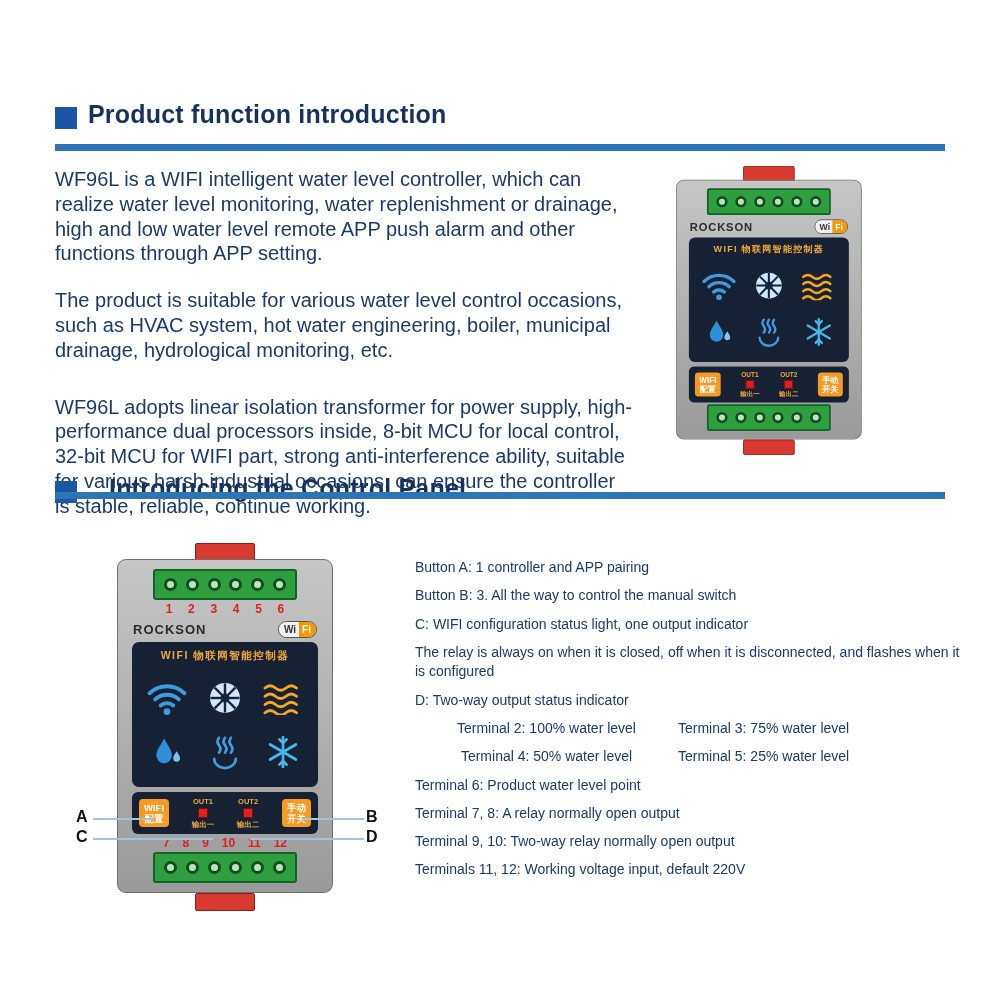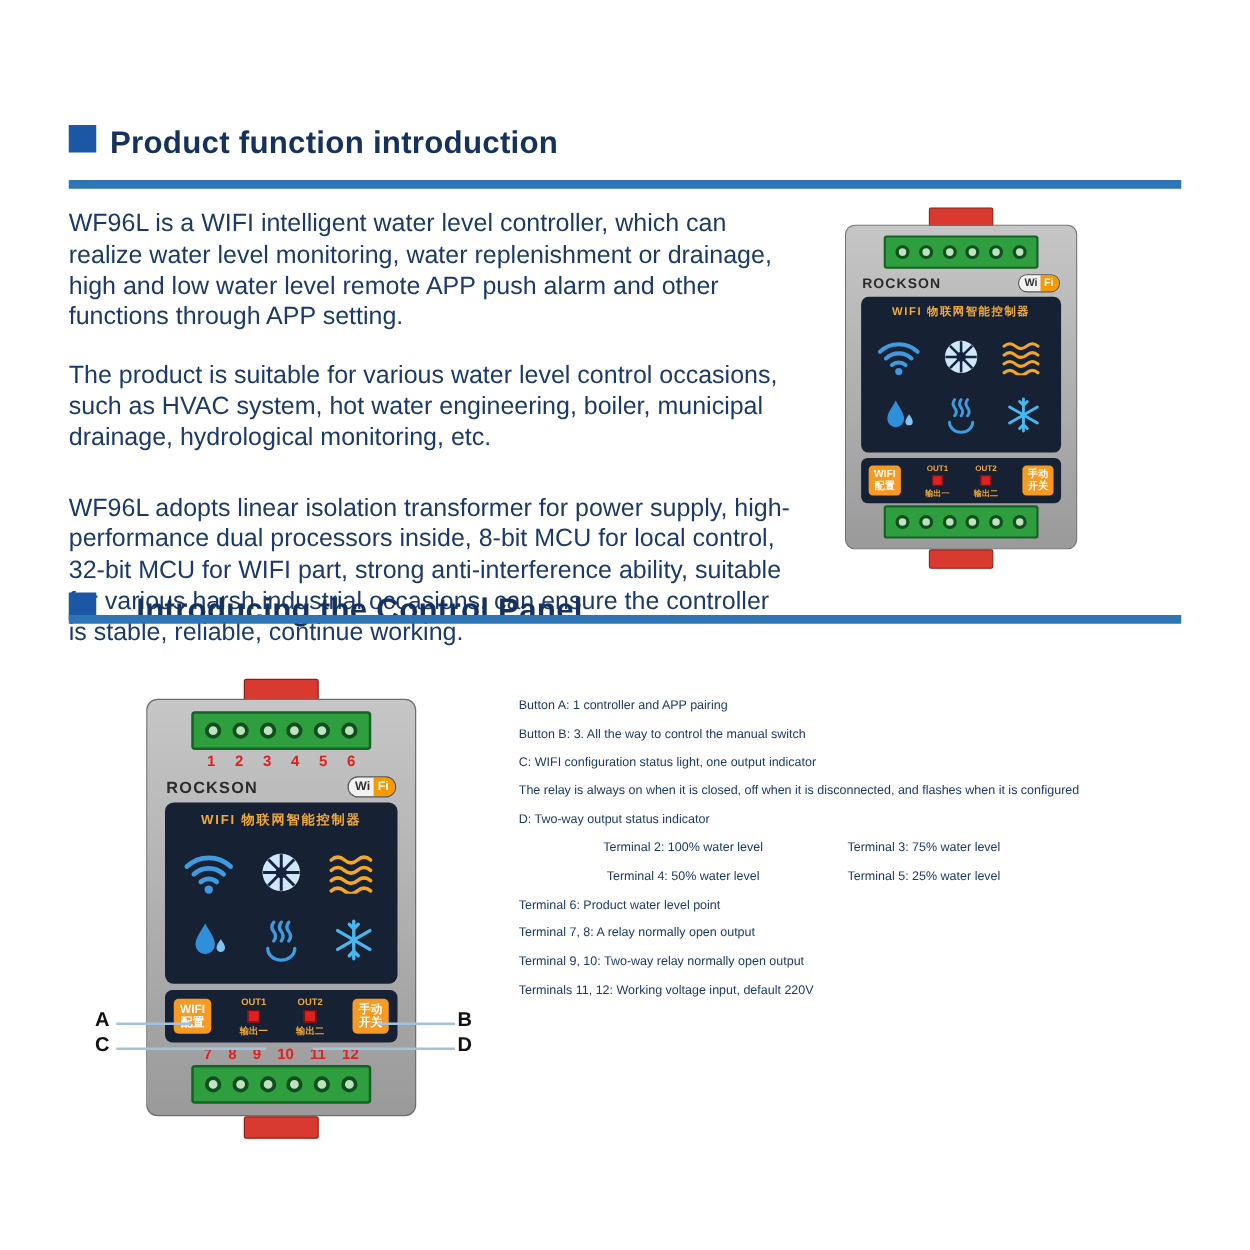--- a/index.html
+++ b/index.html
@@ -1,34 +1,34 @@
 <!DOCTYPE html>
 <html><head>
 <meta charset="utf-8">
 <style>
   html,body{margin:0;padding:0;}
   body{
     width:1000px;height:1000px;position:relative;background:#ffffff;
     font-family:"Liberation Sans", sans-serif;overflow:hidden;
   }
   
-  .section-header{position:absolute;left:55px;display:flex;align-items:flex-start;gap:11px;}
+  .section-header{position:absolute;left:55px;display:flex;align-items:flex-end;gap:11px;}
   .section-header .sq{width:22px;height:22px;background:#1c57a5;}
   .section-header h2{margin:0;font-size:25px;color:#15325f;font-weight:bold;letter-spacing:.2px;}
   .divider{position:absolute;left:55px;width:890px;height:7px;background:#2e75b6;}
   #hdr1{top:100px;}  #bar1{top:144px;}
   #hdr2{top:474px;gap:32px;}  #bar2{top:492px;}
 
   
   .paras{position:absolute;left:55px;top:167px;width:580px;color:#1b3a6b;font-size:20px;line-height:1.24;}
   .paras p{margin:0 0 22px 0;}
   .paras p:nth-child(2){margin-bottom:32px;}
 
   
-  .notes{position:absolute;left:415px;top:558px;width:548px;color:#1b3a6b;font-size:10px;}
+  .notes{position:absolute;left:415px;top:558px;width:548px;color:#1b3a6b;font-size:14px;}
   .note-line{margin-bottom:9px;line-height:1.38;}
   .note-line.two-col{display:flex;}
   .note-left{width:263px;flex:0 0 263px;text-align:center;}
 
   
   .device{position:absolute;width:216px;}
   .device-large{left:117px;top:543px;}
   .device-small{left:676px;top:166px;transform:scale(0.86);transform-origin:top left;}
 
   .dev-tab{width:58px;height:16px;margin:0 auto;background:#d93a2f;border:1px solid #8f1f16;border-radius:2px;}

